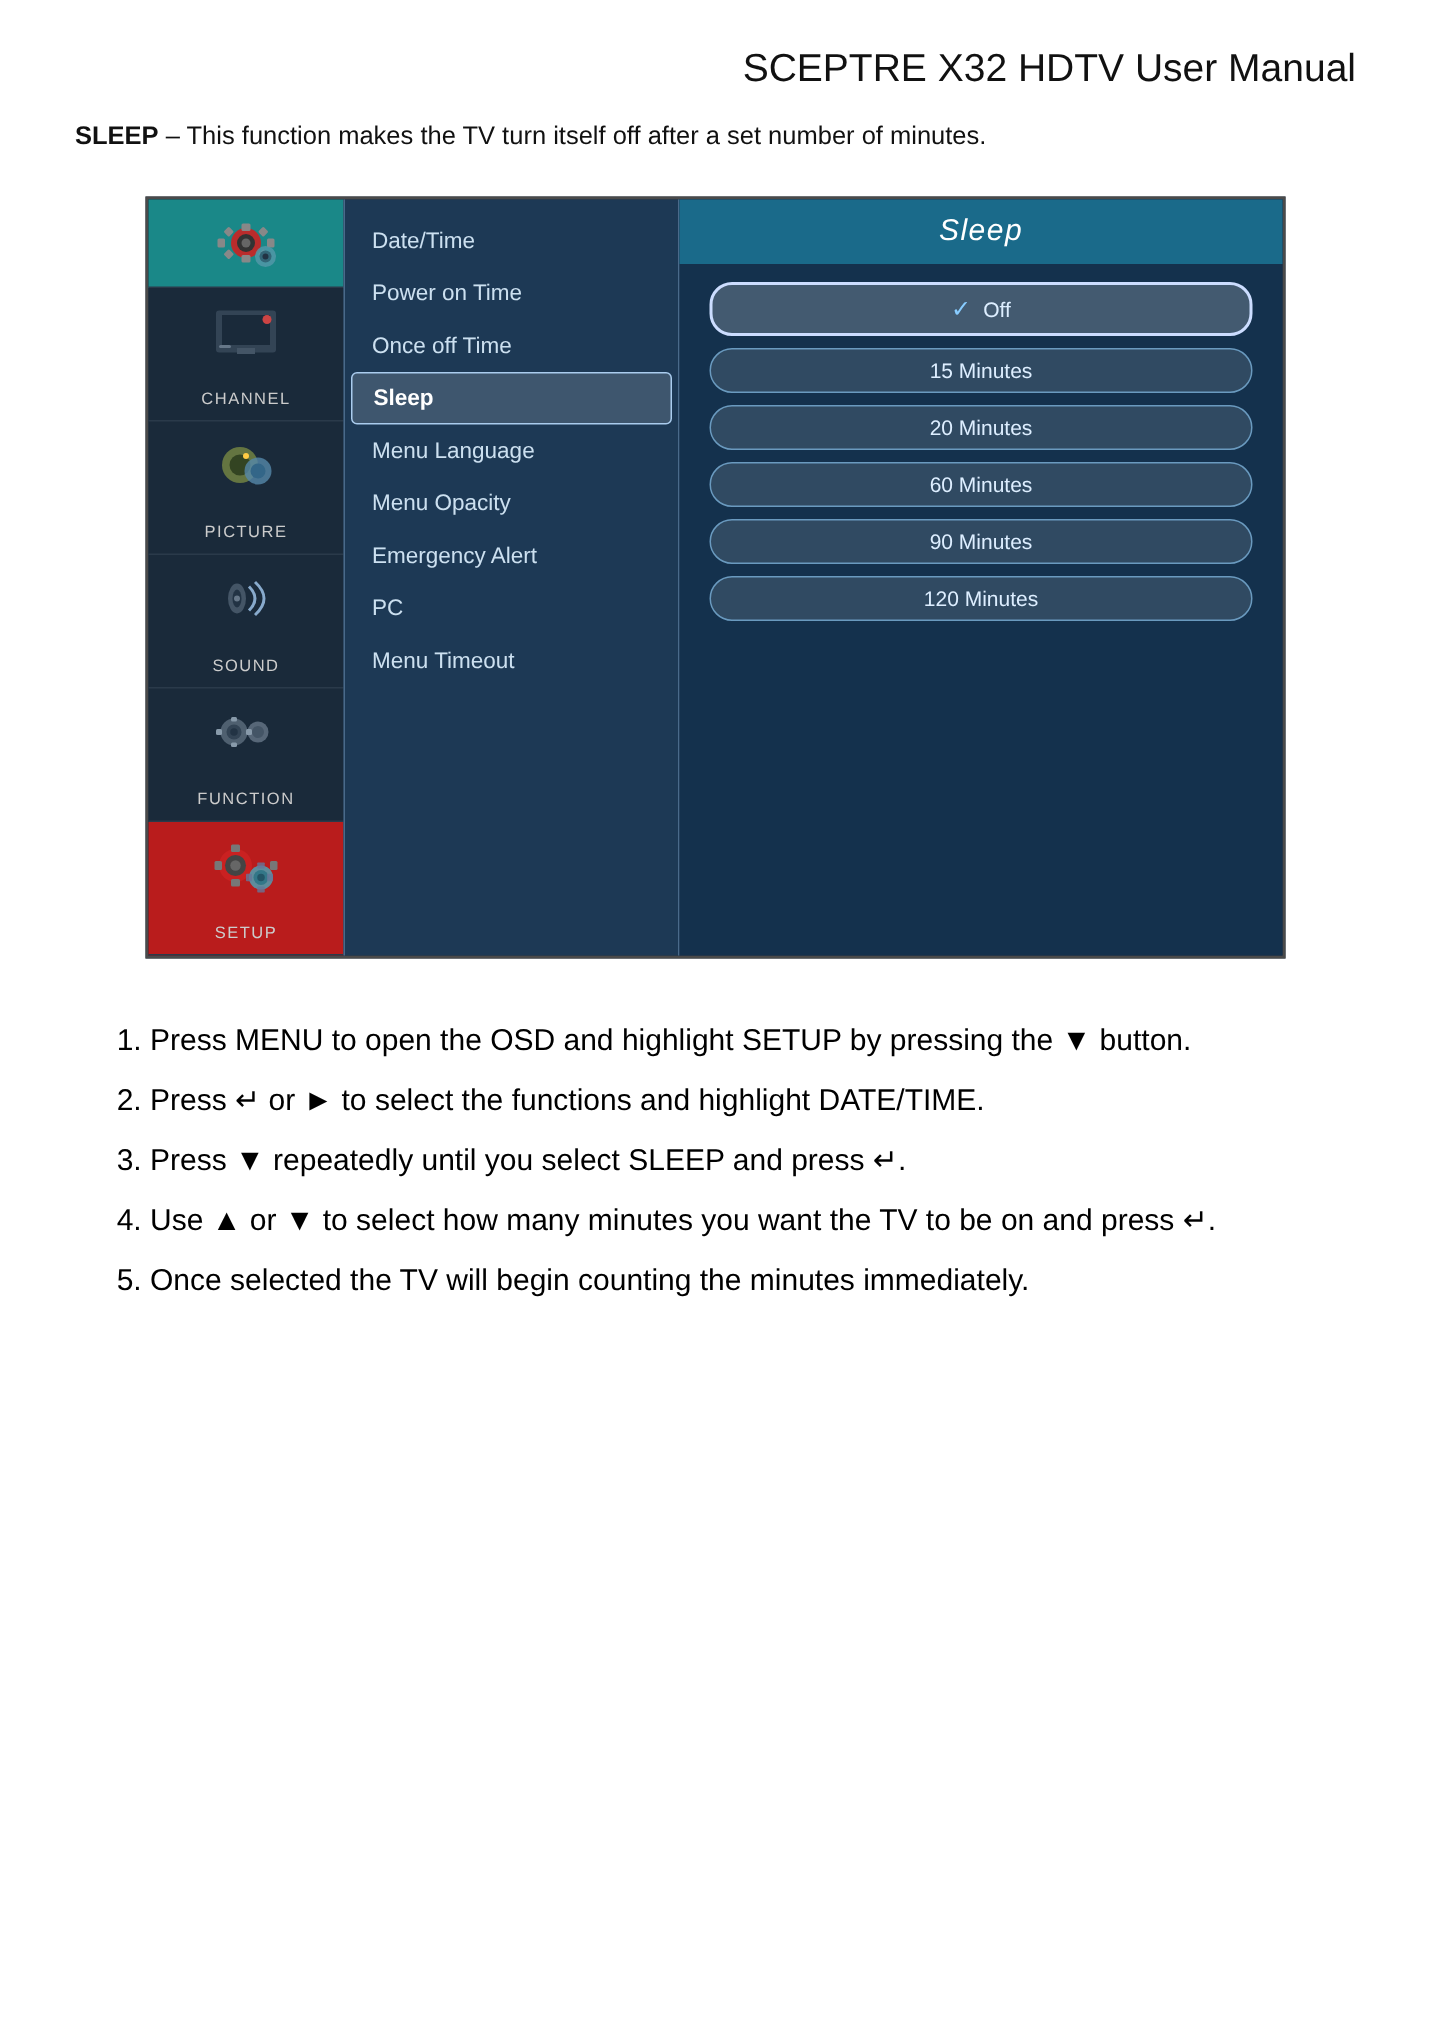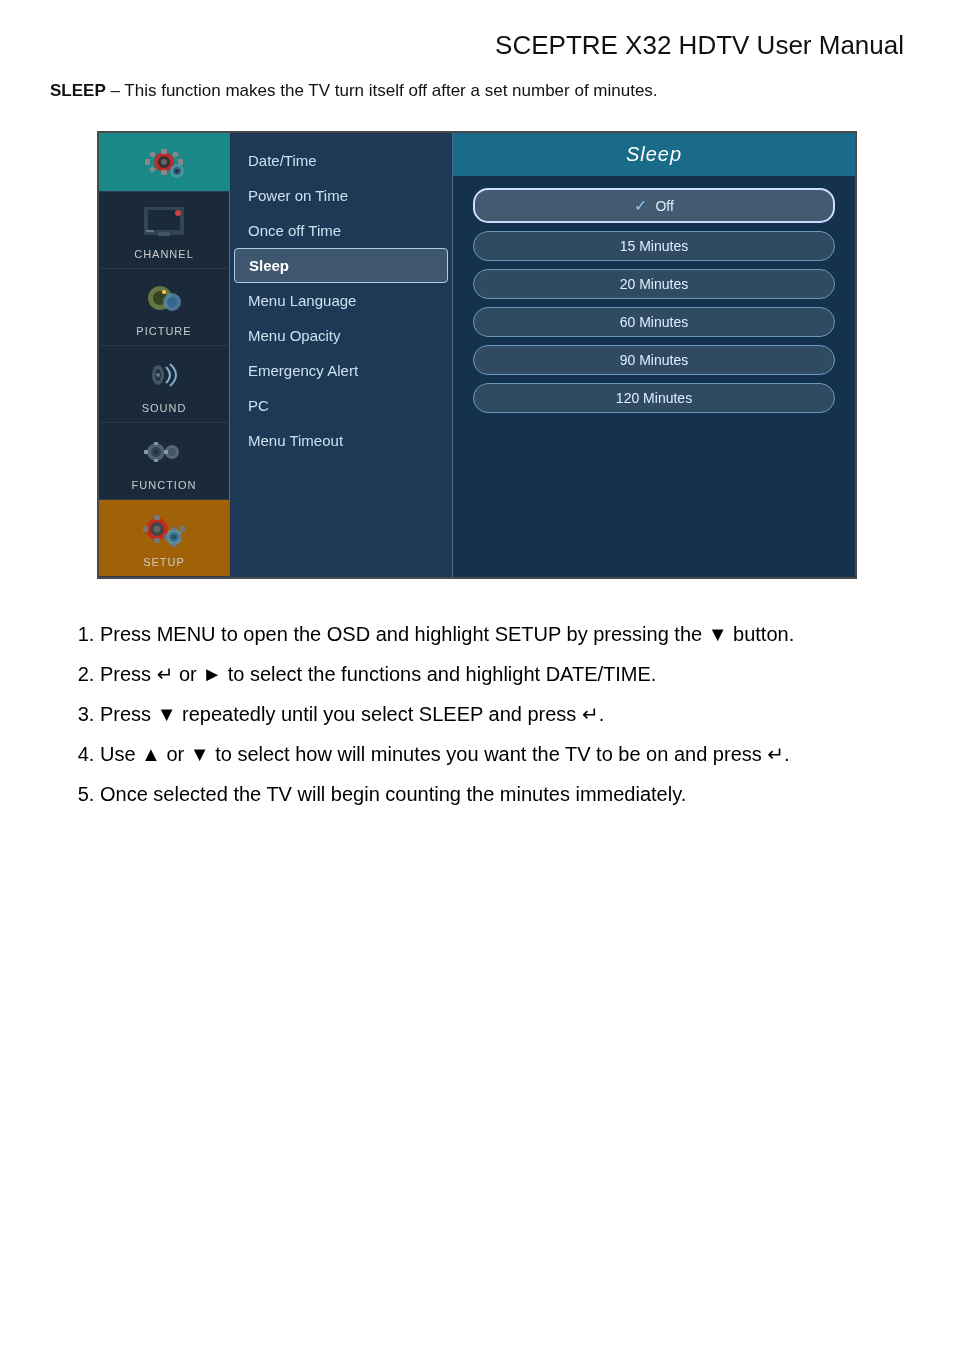--- a/index.html
+++ b/index.html
@@ -52,21 +52,21 @@
       display: flex;
       flex-direction: column;
       align-items: center;
       justify-content: center;
       padding: 8px 5px;
       cursor: pointer;
       border-bottom: 1px solid #2a3a4a;
     }
 
     .sidebar-item.active {
-      background: #a16207;
+      background: #b91c1c;
     }
 
     .sidebar-icon {
       width: 60px;
       height: 42px;
       display: flex;
       align-items: center;
       justify-content: center;
       font-size: 28px;
     }
@@ -78,21 +78,21 @@
 
     .sidebar-item.setup-bg .sidebar-icon {
       font-size: 34px;
     }
 
     .sidebar-label {
       font-size: 11px;
       color: #cccccc;
       text-align: center;
       letter-spacing: 1px;
-      margin-top: 6px;
+      margin-top: 18px;
     }
 
     
     .osd-menu {
       width: 224px;
       background: rgba(30,60,90,0.85);
       padding: 10px 0;
       display: flex;
       flex-direction: column;
       border-left: 1px solid #4a6a8a;
@@ -354,16 +354,16 @@
     </div>
   </div>
 
 </div>
 
 <div class="instructions">
   <ol>
     <li>Press MENU to open the OSD and highlight SETUP by pressing the ▼ button.</li>
     <li>Press ↵ or ► to select the functions and highlight DATE/TIME.</li>
     <li>Press ▼ repeatedly until you select SLEEP and press ↵.</li>
-    <li>Use ▲ or ▼ to select how will minutes you want the TV to be on and press ↵.</li>
+    <li>Use ▲ or ▼ to select how many minutes you want the TV to be on and press ↵.</li>
     <li>Once selected the TV will begin counting the minutes immediately.</li>
   </ol>
 </div>
 
 </body></html>

